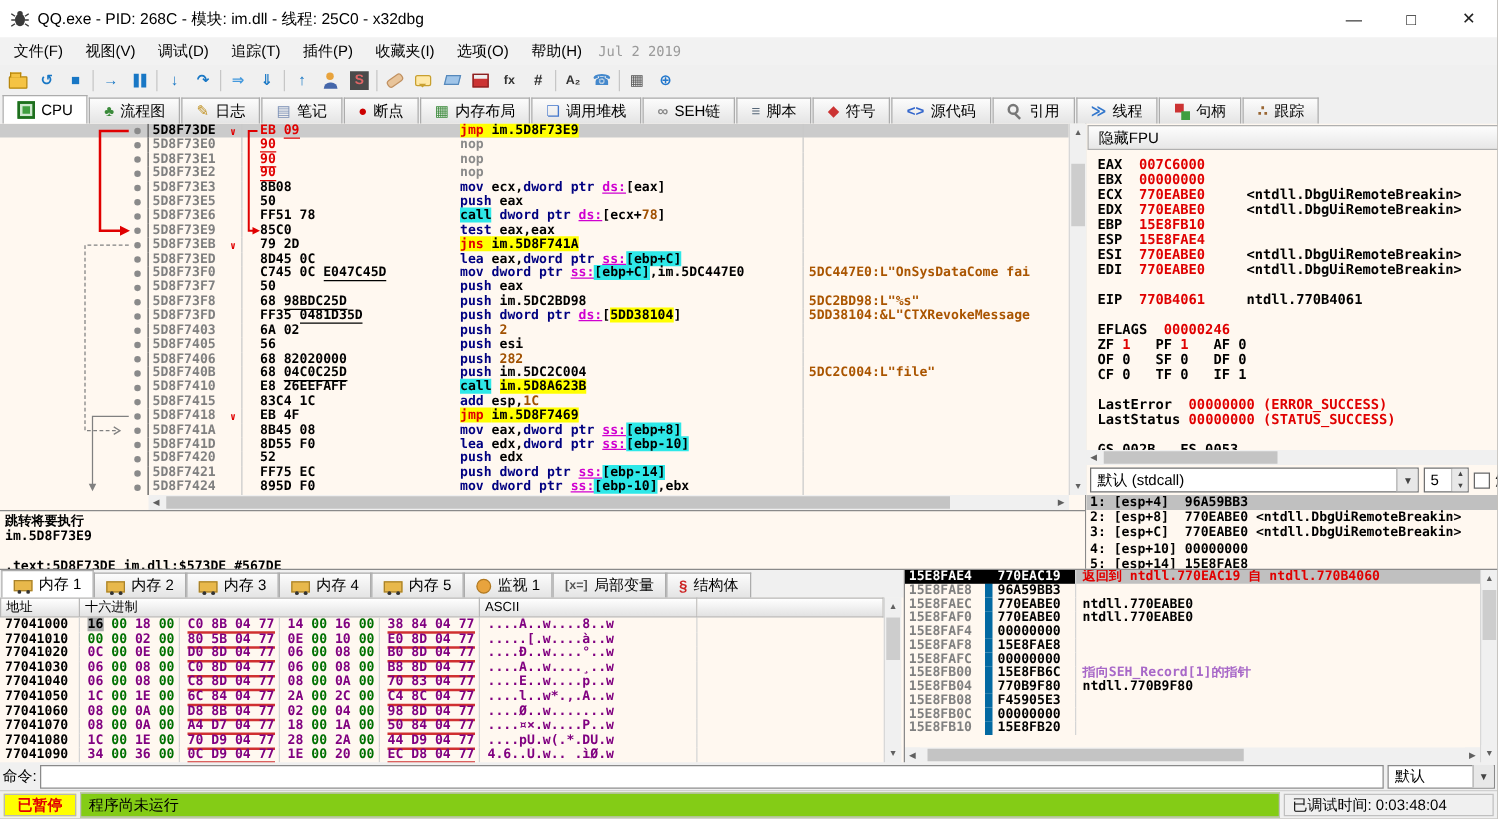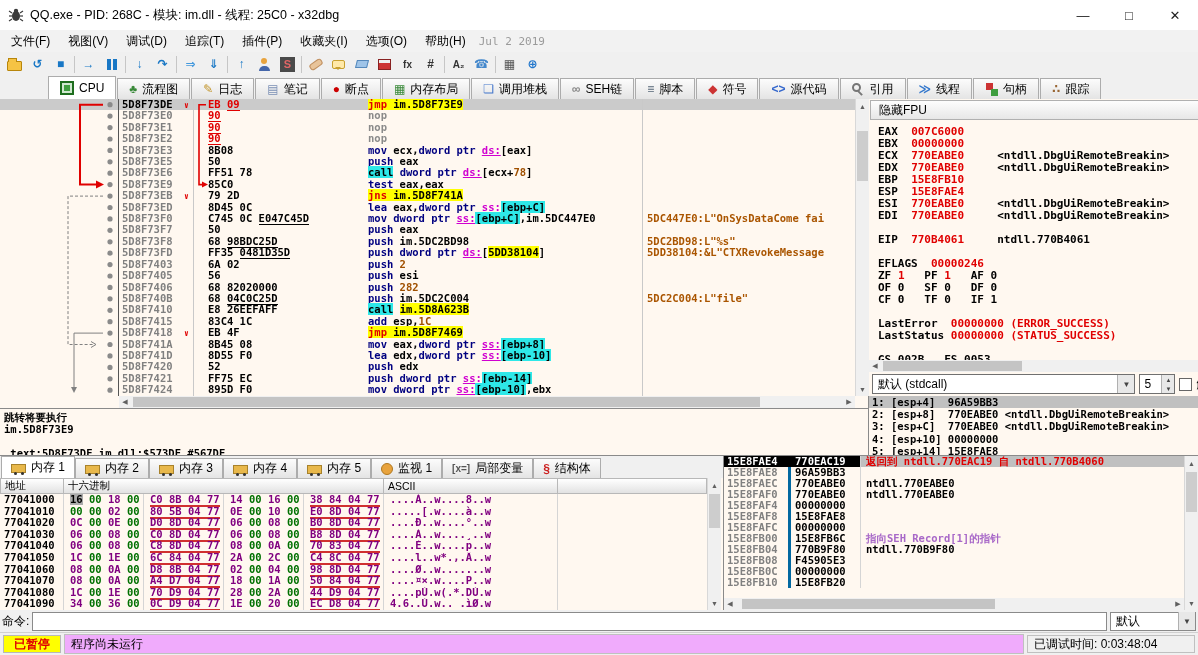--- a/index.html
+++ b/index.html
@@ -37,21 +37,21 @@
   .ic-cubes{width:13px;height:13px;position:relative;}
   .ic-cubes::before{content:"";position:absolute;top:0;left:1px;width:7px;height:7px;background:#CC3333;}
   .ic-cubes::after{content:"";position:absolute;bottom:0;right:0;width:7px;height:7px;background:#3F9E3F;}
   .ic-truck{width:15px;height:9px;background:#E8B84B;border:1px solid #A8822B;position:relative;margin-top:1px;}
   .ic-truck::after{content:"";position:absolute;bottom:-3px;left:2px;width:3px;height:3px;background:#333;border-radius:50%;box-shadow:7px 0 0 #333;}
   .ic-watch{width:12px;height:12px;border-radius:50%;background:#E8A33D;border:1px solid #B07820;}
   
   .tabbar{height:23px;display:flex;align-items:flex-end;background:#F0F0F0;padding-left:2px;flex:none;}
   .tab{height:21px;display:flex;align-items:center;gap:5px;padding:0 11px;border:1px solid #ACACAC;border-bottom:none;
     background:linear-gradient(#FCFCFC,#E4E4E4);margin-right:1px;white-space:nowrap;}
-  .tab.active{background:#FFFFFF;height:23px;margin-left:46px;}
+  .tab.active{background:#FFFFFF;height:23px;}
   .tab-glyph{font-size:12px;font-weight:bold;display:flex;align-items:center;}
   
   .main{height:356px;display:flex;flex:none;}
   .disasm-col{width:869px;display:flex;flex-direction:column;background:#FFF8F0;border-right:1px solid #8A8A8A;flex:none;}
   .disasm-view{height:297px;display:flex;flex:none;position:relative;}
   .disasm-rows{width:855px;position:relative;font-family:"DejaVu Sans Mono","Liberation Mono",monospace;
     font-size:10.5px;font-weight:bold;flex:none;overflow:hidden;}
   .drow{display:flex;height:11.42px;line-height:11.5px;white-space:pre;}
   .drow.sel{background:#CBCBCB;}
   .d-gutter{width:118px;flex:none;}
@@ -122,32 +122,32 @@
   .hz{color:#007000;} .hv{color:#800080;}
   .grp-u{border-bottom:2px solid #D03030;}
   .hsel{background:#ABABAB;color:#000;}
   
   .stack-col{flex:1;display:flex;background:#FFF8F0;border-left:1px solid #8A8A8A;}
   .stack-main{flex:1;display:flex;flex-direction:column;min-width:0;}
   .stack-rows{flex:1;font-family:"DejaVu Sans Mono","Liberation Mono",monospace;font-size:10.5px;font-weight:bold;overflow:hidden;}
   .srow{display:flex;height:11px;line-height:11.1px;white-space:pre;}
   .srow.sel{background:#C0C0C0;}
   .s-addr{width:64px;flex:none;color:#808080;padding-left:3px;}
-  .s-val{width:72px;flex:none;padding-left:4px;border-left:3px solid #0369a1;}
+  .s-val{width:72px;flex:none;padding-left:4px;border-left:6px solid #0369a1;}
   .srow.sel .s-addr,.srow.sel .s-val{background:#000;color:#FFF;border-left-color:#000;}
   .s-com{flex:1;padding-left:5px;border-left:1px solid #D5D5D5;overflow:hidden;}
   .sc-red{color:#E00000;} .sc-purple{color:#A868C8;} .sc-plain{color:#000;}
   
   .cmd-row{height:22px;display:flex;align-items:center;padding:1px 2px;gap:3px;flex:none;background:#F0F0F0;}
   .cmd-input{flex:1;height:19px;border:1px solid #8A8A8A;background:#FFF;}
   .cmd-profile{width:86px;height:19px;border:1px solid #8A8A8A;background:#FFF;display:flex;align-items:center;padding-left:5px;}
   .statusbar{height:23px;display:flex;align-items:center;gap:3px;padding:2px 3px;background:#F0F0F0;border-top:1px solid #D0D0D0;flex:none;}
   .status-badge{background:#FFFF00;color:#E00000;font-weight:bold;border:1px solid #B8B8B8;height:18px;
     display:flex;align-items:center;padding:0 10px;flex:none;}
-  .status-msg{flex:1;height:20px;border:1px solid #C0C0C0;background:#f0abfc;display:flex;align-items:center;padding-left:6px;}
+  .status-msg{flex:1;height:20px;border:1px solid #C0C0C0;background:#84cc16;display:flex;align-items:center;padding-left:6px;}
   .status-time{width:168px;height:18px;border:1px solid #C0C0C0;display:flex;align-items:center;padding-left:6px;flex:none;}
 </style>
 </head>
 <body>
 
 <div class="window">
 
   <div class="titlebar">
     <svg width="16" height="16" viewBox="0 0 16 16">
       <ellipse cx="8" cy="9" rx="4" ry="5" fill="#3A3A3A"></ellipse>

